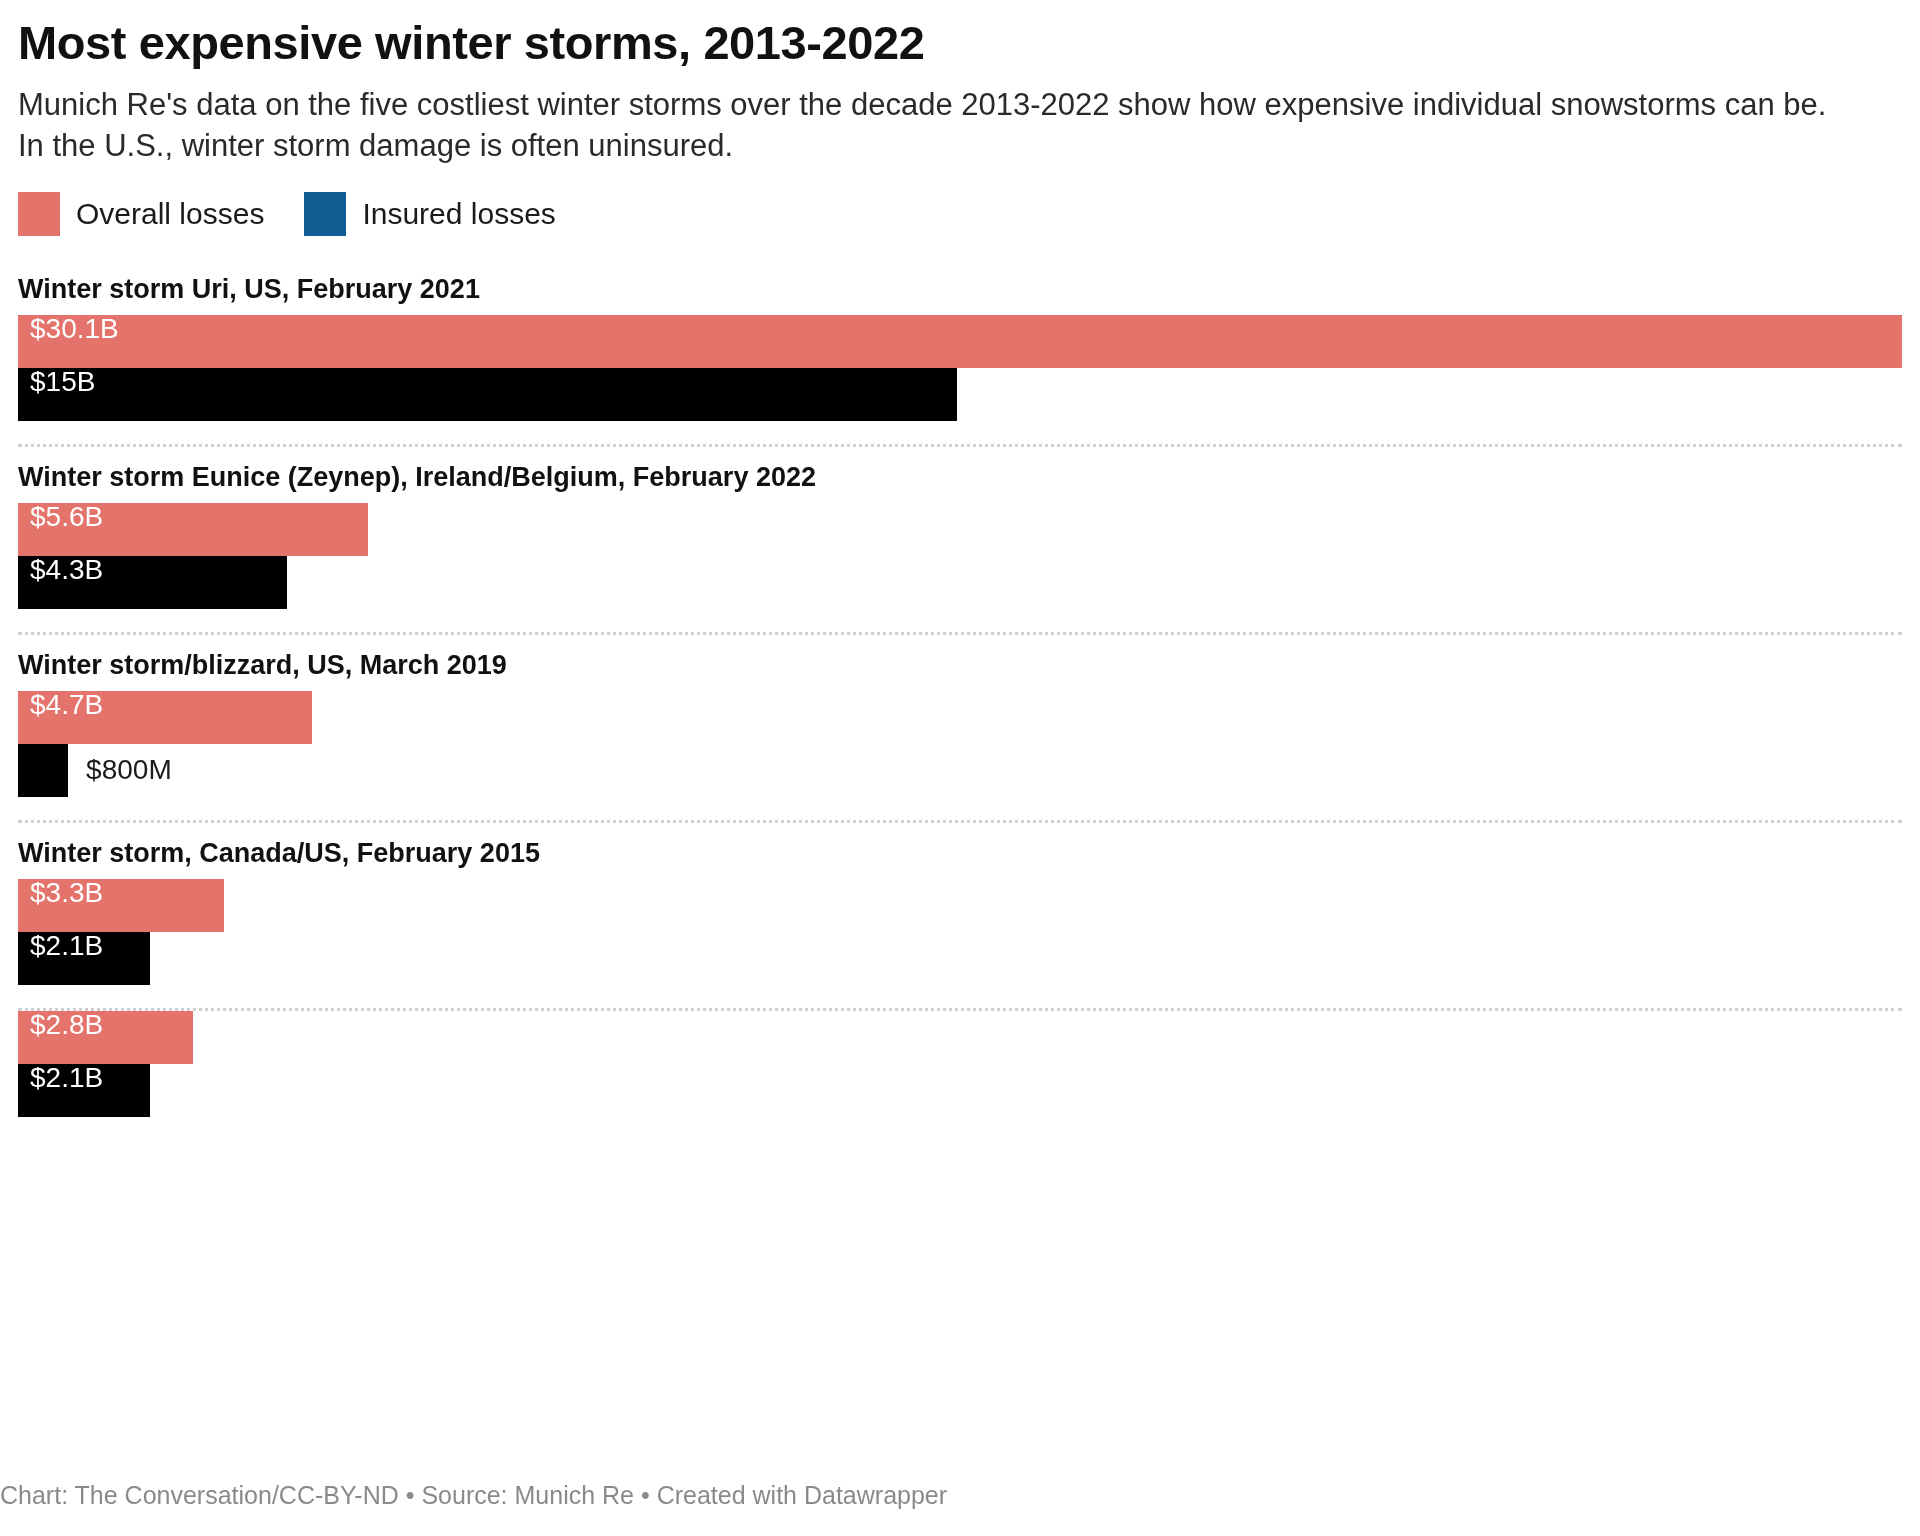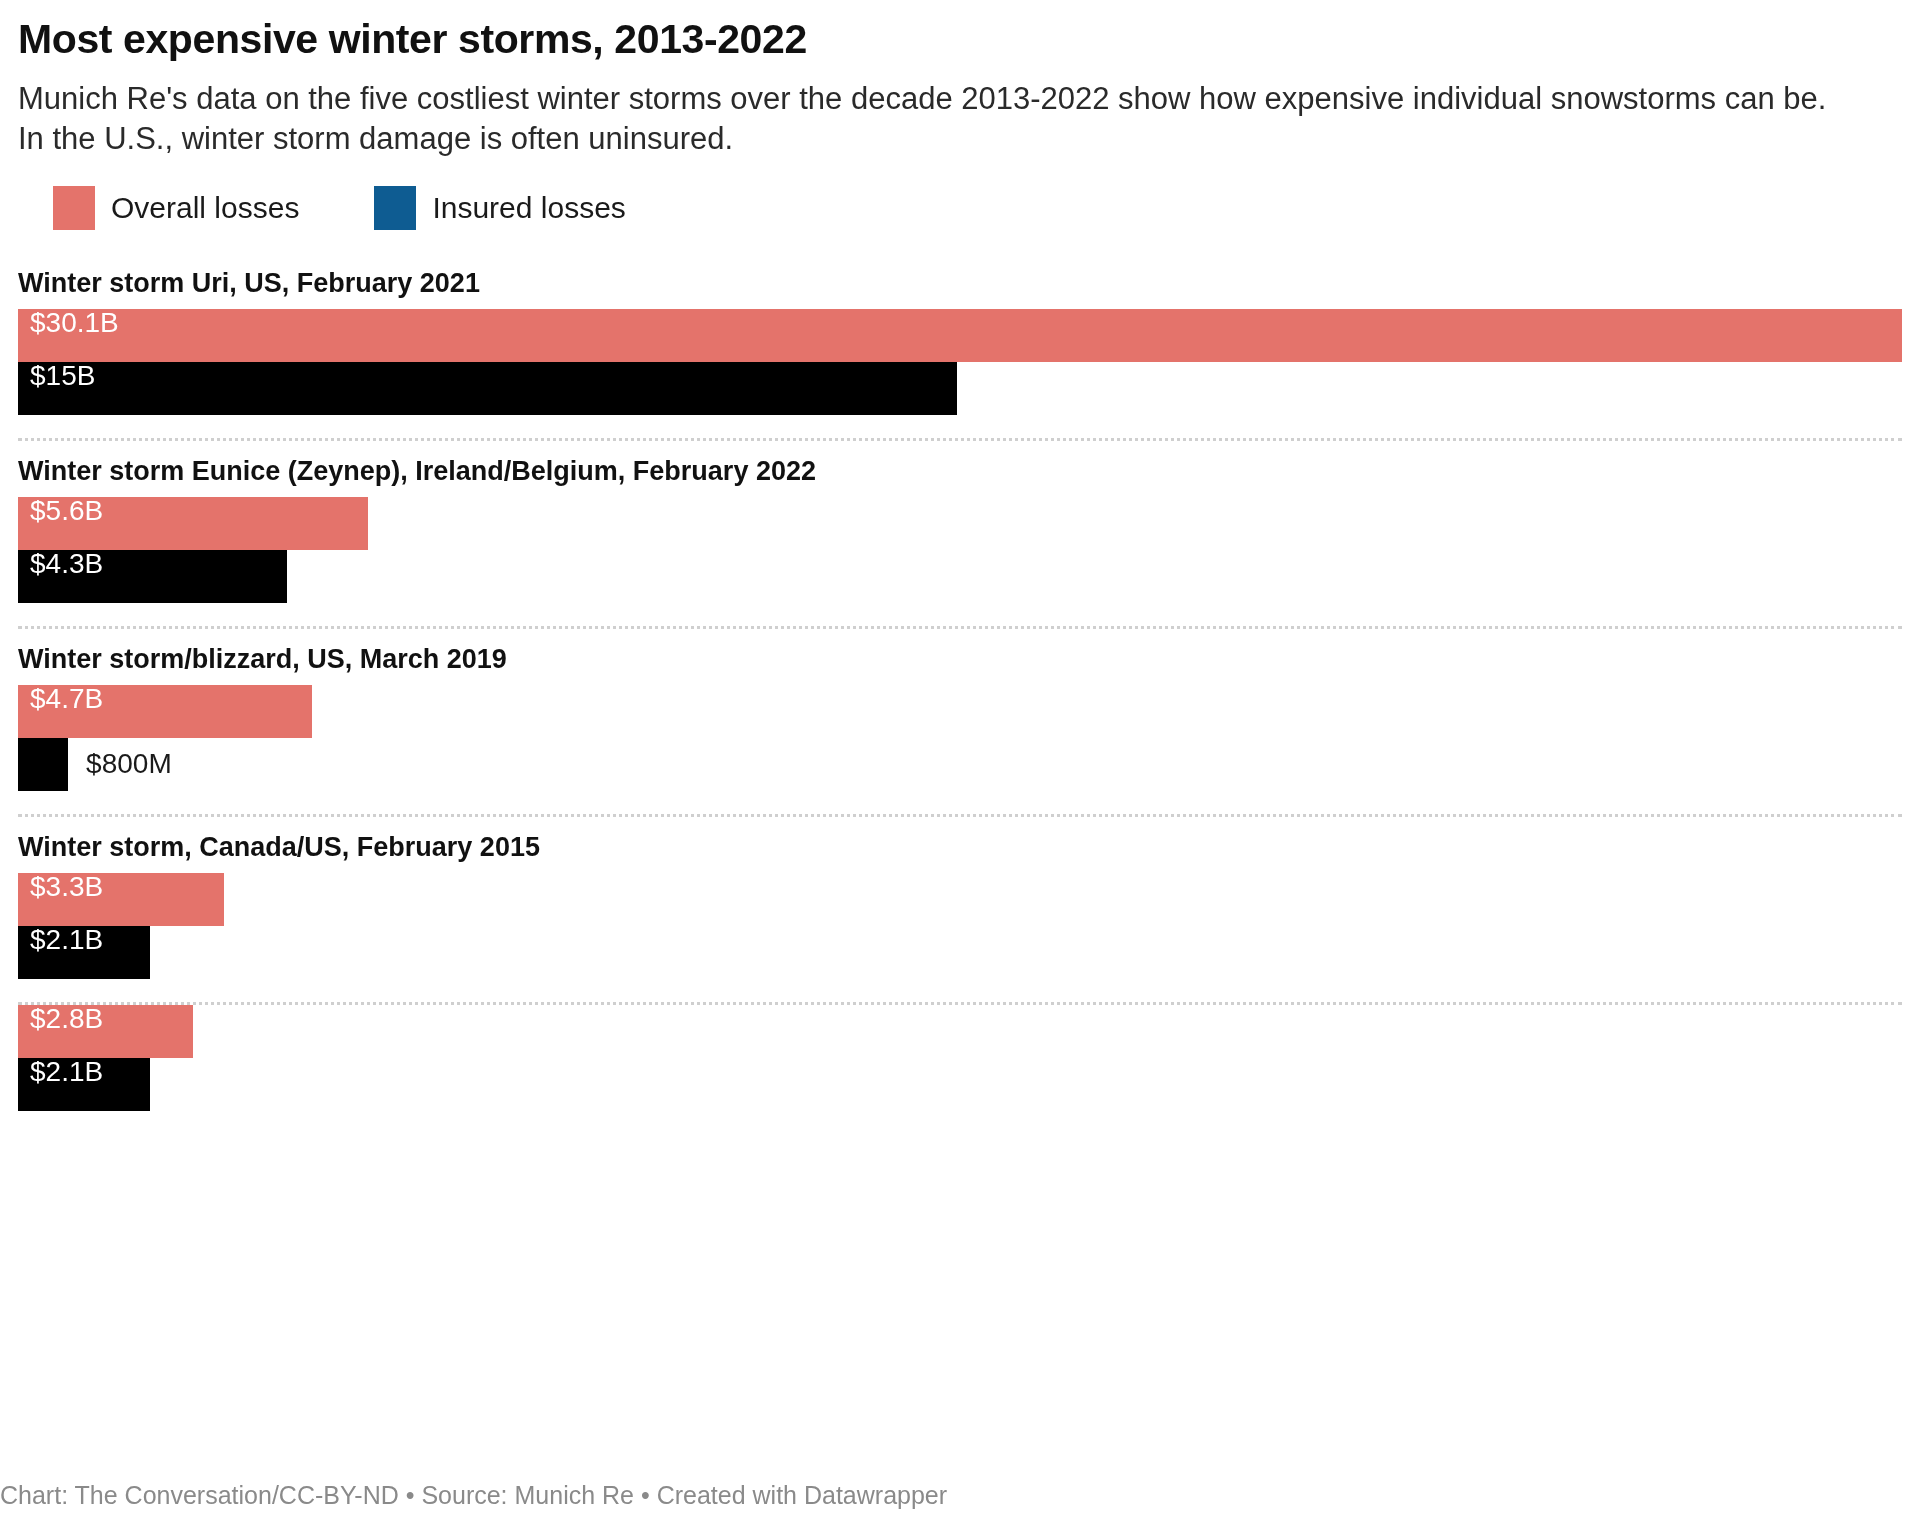--- a/index.html
+++ b/index.html
@@ -18,21 +18,21 @@
   .page {
     position: relative;
     width: 1920px;
     height: 1536px;
     box-sizing: border-box;
     padding: 0 18px;
   }
 
   
   .chart-title {
-    font-size: 41px;
+    font-size: 47px;
     font-weight: 700;
     letter-spacing: -0.4px;
     line-height: 1.05;
     color: #111111;
     margin: 0;
     padding-top: 18px;
   }
   .chart-subtitle {
     font-size: 31px;
     font-weight: 400;
@@ -46,21 +46,20 @@
   .legend {
     display: flex;
     align-items: center;
     margin-top: 25px;
     height: 46px;
   }
   .legend-item {
     display: flex;
     align-items: center;
     margin-right: 40px;
-    margin-left: 35px;
   }
   .legend-swatch {
     width: 42px;
     height: 44px;
     flex: 0 0 auto;
   }
   .legend-label {
     font-size: 30px;
     color: #1a1a1a;
     margin-left: 16px;

